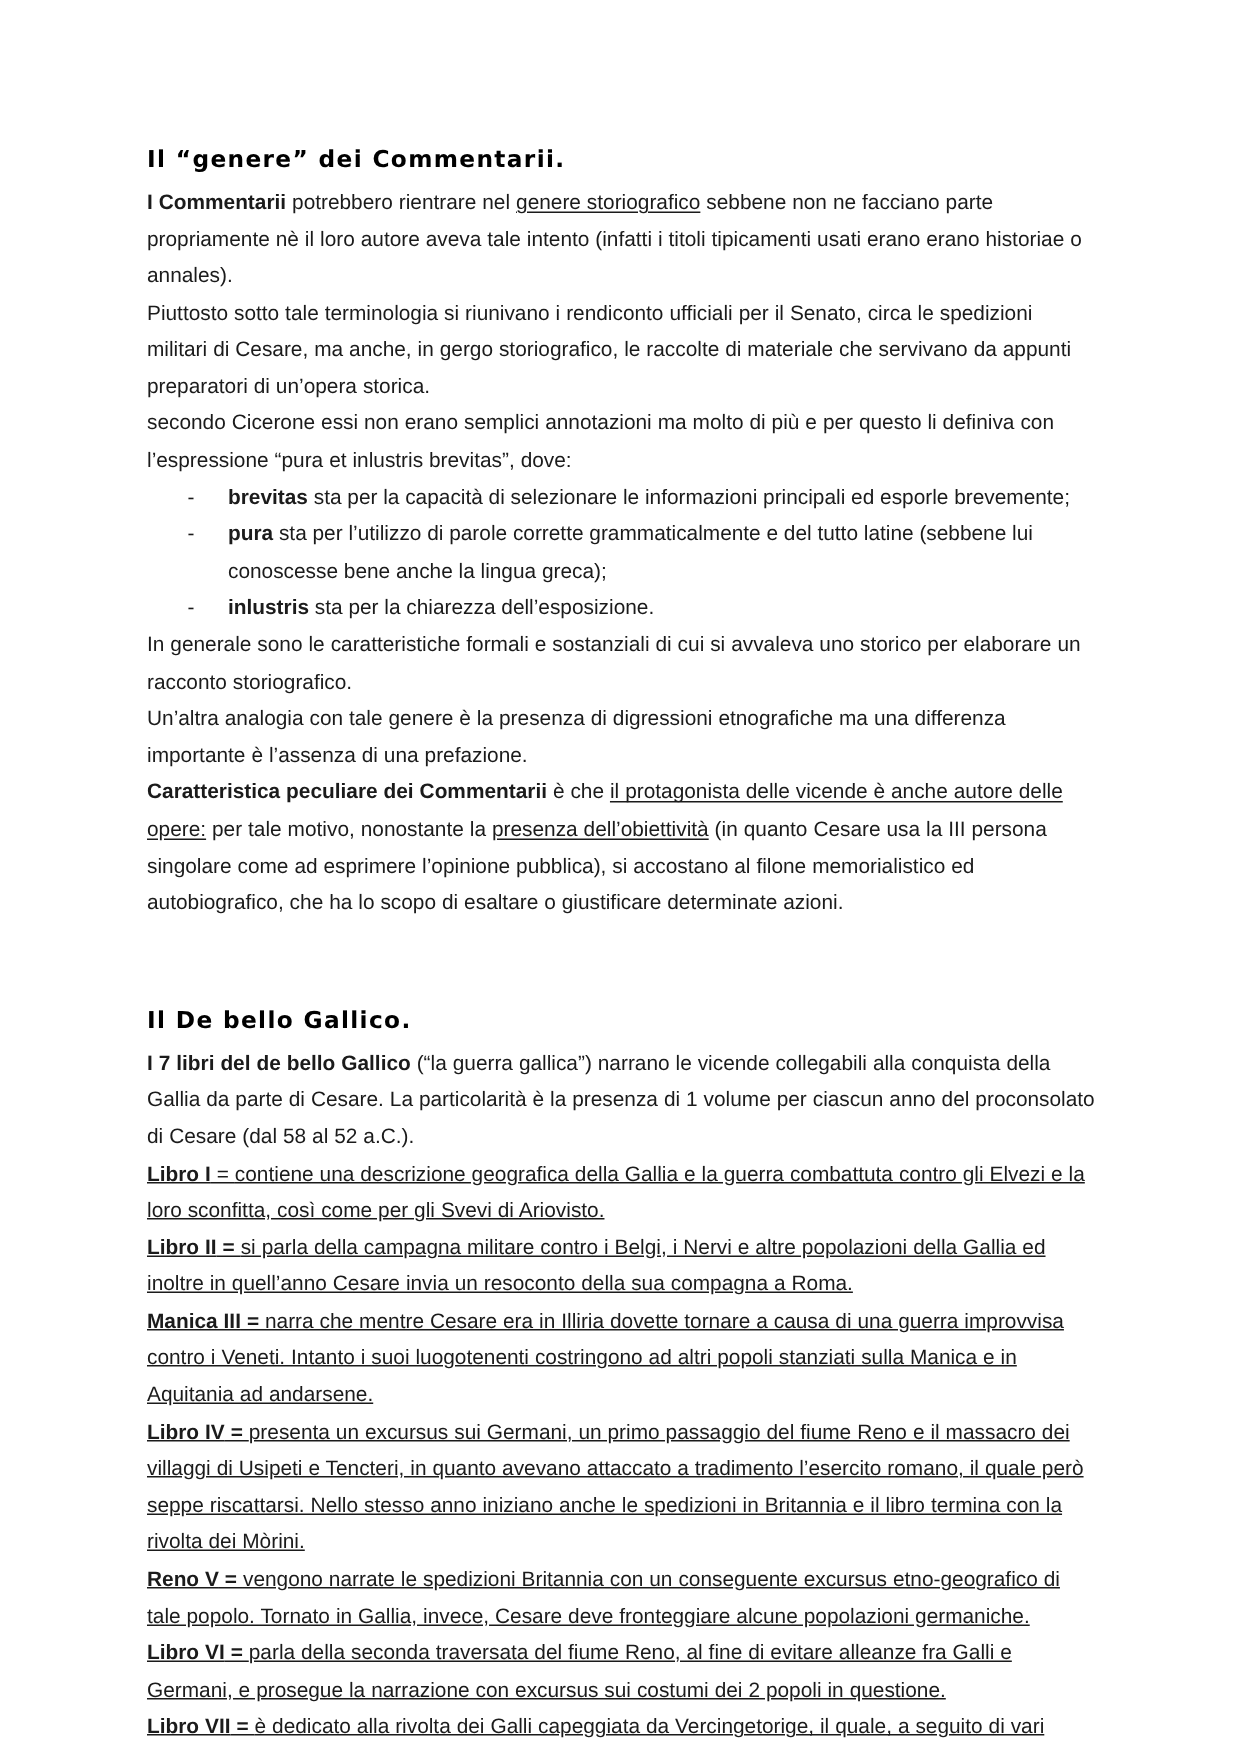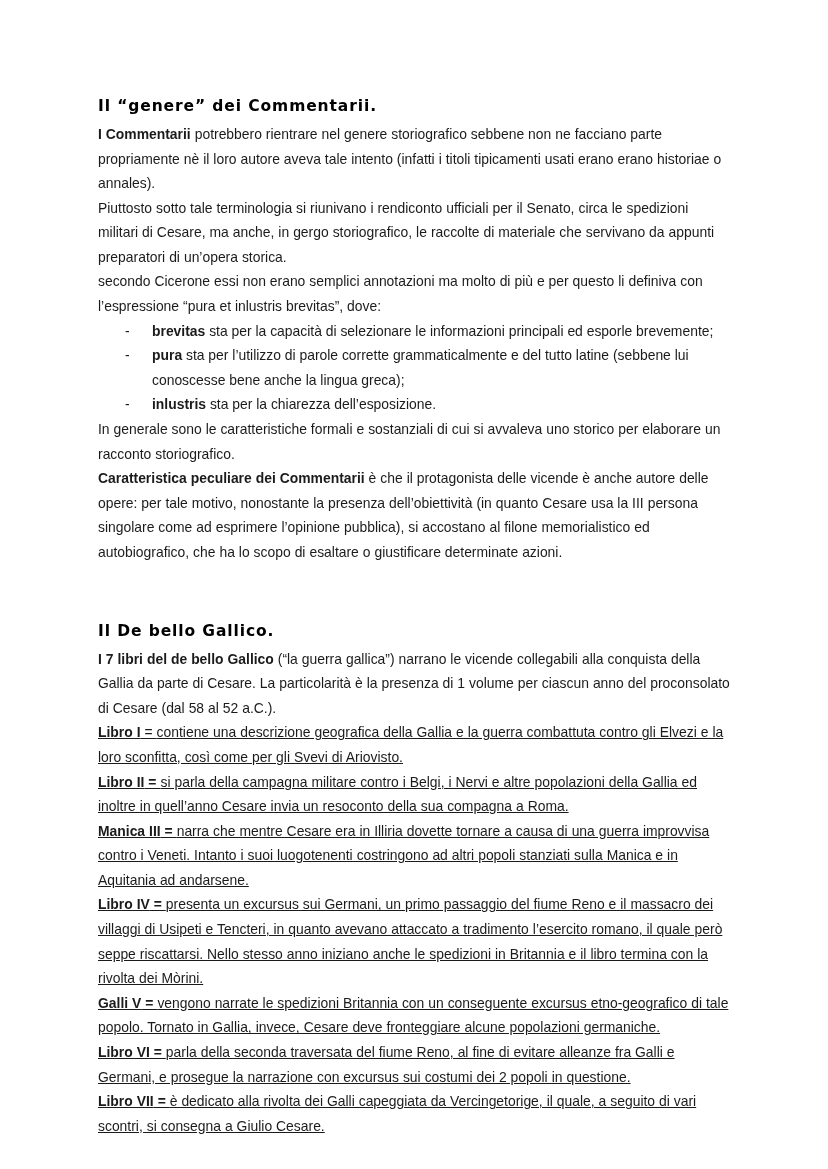--- a/index.html
+++ b/index.html
@@ -43,21 +43,21 @@
     margin: 0;
     font-size: 13.9px;
     line-height: 24.6px;
     color: #1b1b1b;
     text-align: left;
     word-spacing: 0.1px;
   }
   p.para + p.para { margin-top: 0; }
 
   b, .b { font-weight: 700; }
-  .u  { text-underline-offset: 2px; }
+  .u  { text-decoration: underline; text-underline-offset: 2px; }
 
   
   ul.dash-list {
     list-style: none;
     margin: 0;
     padding: 0;
   }
   ul.dash-list > li {
     position: relative;
     padding-left: 54px;
@@ -95,37 +95,38 @@
     <p class="para"> secondo Cicerone essi non erano semplici annotazioni ma molto di più e per questo li definiva con l’espressione “pura et inlustris brevitas”, dove:</p>
 
     <ul class="dash-list">
       <li><span class="marker">-</span><b class="b">brevitas</b><span> sta per la capacità di selezionare le informazioni principali ed esporle brevemente;</span></li>
       <li><span class="marker">-</span><b class="b">pura</b><span> sta per l’utilizzo di parole corrette grammaticalmente e del tutto latine (sebbene lui conoscesse bene anche la lingua greca);</span></li>
       <li><span class="marker">-</span><b class="b">inlustris</b><span> sta per la chiarezza dell’esposizione.</span></li>
     </ul>
 
     <p class="para">In generale sono le caratteristiche formali e sostanziali di cui si avvaleva uno storico per elaborare un racconto storiografico.</p>
 
+    <p class="para">Un’altra analogia con tale genere è la presenza di digressioni etnografiche ma una differenza importante è l’assenza di una prefazione.</p>
 
     <p class="para"><b class="b">Caratteristica peculiare dei Commentarii</b><span> è che </span><span class="u">il protagonista delle vicende è anche autore delle opere:</span><span> per tale motivo, nonostante la </span><span class="u">presenza dell’obiettività</span><span> (in quanto Cesare usa la III persona singolare come ad esprimere l’opinione pubblica), si accostano al filone memorialistico ed autobiografico, che ha lo scopo di esaltare o giustificare determinate azioni.</span></p>
 
     <div class="section-gap"></div>
 
     <h1 class="sec-heading">Il De bello Gallico.</h1>
 
     <p class="para"><b class="b">I 7 libri del de bello Gallico</b><span> (“la guerra gallica”) narrano le vicende collegabili alla conquista della Gallia da parte di Cesare. La particolarità è la presenza di 1 volume per ciascun anno del proconsolato di Cesare (dal 58 al 52 a.C.).</span></p>
 
     <p class="para libro-line"><b class="b">Libro I</b><span> = </span><span>contiene una descrizione geografica della Gallia e la guerra combattuta contro gli Elvezi e la loro sconfitta, così come per gli Svevi di Ariovisto.</span></p>
 
     <p class="para libro-line"><b class="b">Libro II</b><b class="b"> = </b><span>si parla della campagna militare contro i Belgi, i Nervi e altre popolazioni della Gallia ed inoltre in quell’anno Cesare invia un resoconto della sua compagna a Roma.</span></p>
 
     <p class="para libro-line"><b class="b">Manica III</b><b class="b"> = </b><span>narra che mentre Cesare era in Illiria dovette tornare a causa di una guerra improvvisa contro i Veneti. Intanto i suoi luogotenenti costringono ad altri popoli stanziati sulla Manica e in Aquitania ad andarsene.</span></p>
 
     <p class="para libro-line"><b class="b">Libro IV</b><b class="b"> = </b><span>presenta un excursus sui Germani, un primo passaggio del fiume Reno e il massacro dei villaggi di Usipeti e Tencteri, in quanto avevano attaccato a tradimento l’esercito romano, il quale però seppe riscattarsi. Nello stesso anno iniziano anche le spedizioni in Britannia e il libro termina con la rivolta dei Mòrini.</span></p>
 
-    <p class="para libro-line"><b class="b">Galli V</b><b class="b"> = </b><span>vengono narrate le spedizioni Britannia con un conseguente excursus etno-geografico di tale popolo. Tornato in Gallia, invece, Cesare deve fronteggiare alcune popolazioni germaniche.</span></p>
+    <p class="para libro-line"><b class="b">Reno V</b><b class="b"> = </b><span>vengono narrate le spedizioni Britannia con un conseguente excursus etno-geografico di tale popolo. Tornato in Gallia, invece, Cesare deve fronteggiare alcune popolazioni germaniche.</span></p>
 
     <p class="para libro-line"><b class="b">Libro VI</b><b class="b"> = </b><span>parla della seconda traversata del fiume Reno, al fine di evitare alleanze fra Galli e Germani, e prosegue la narrazione con excursus sui costumi dei 2 popoli in questione.</span></p>
 
     <p class="para libro-line"><b class="b">Libro VII</b><b class="b"> = </b><span>è dedicato alla rivolta dei Galli capeggiata da Vercingetorige, il quale, a seguito di vari scontri, si consegna a Giulio Cesare.</span></p>
 
   </div>
 </div>
 
 </body></html>

